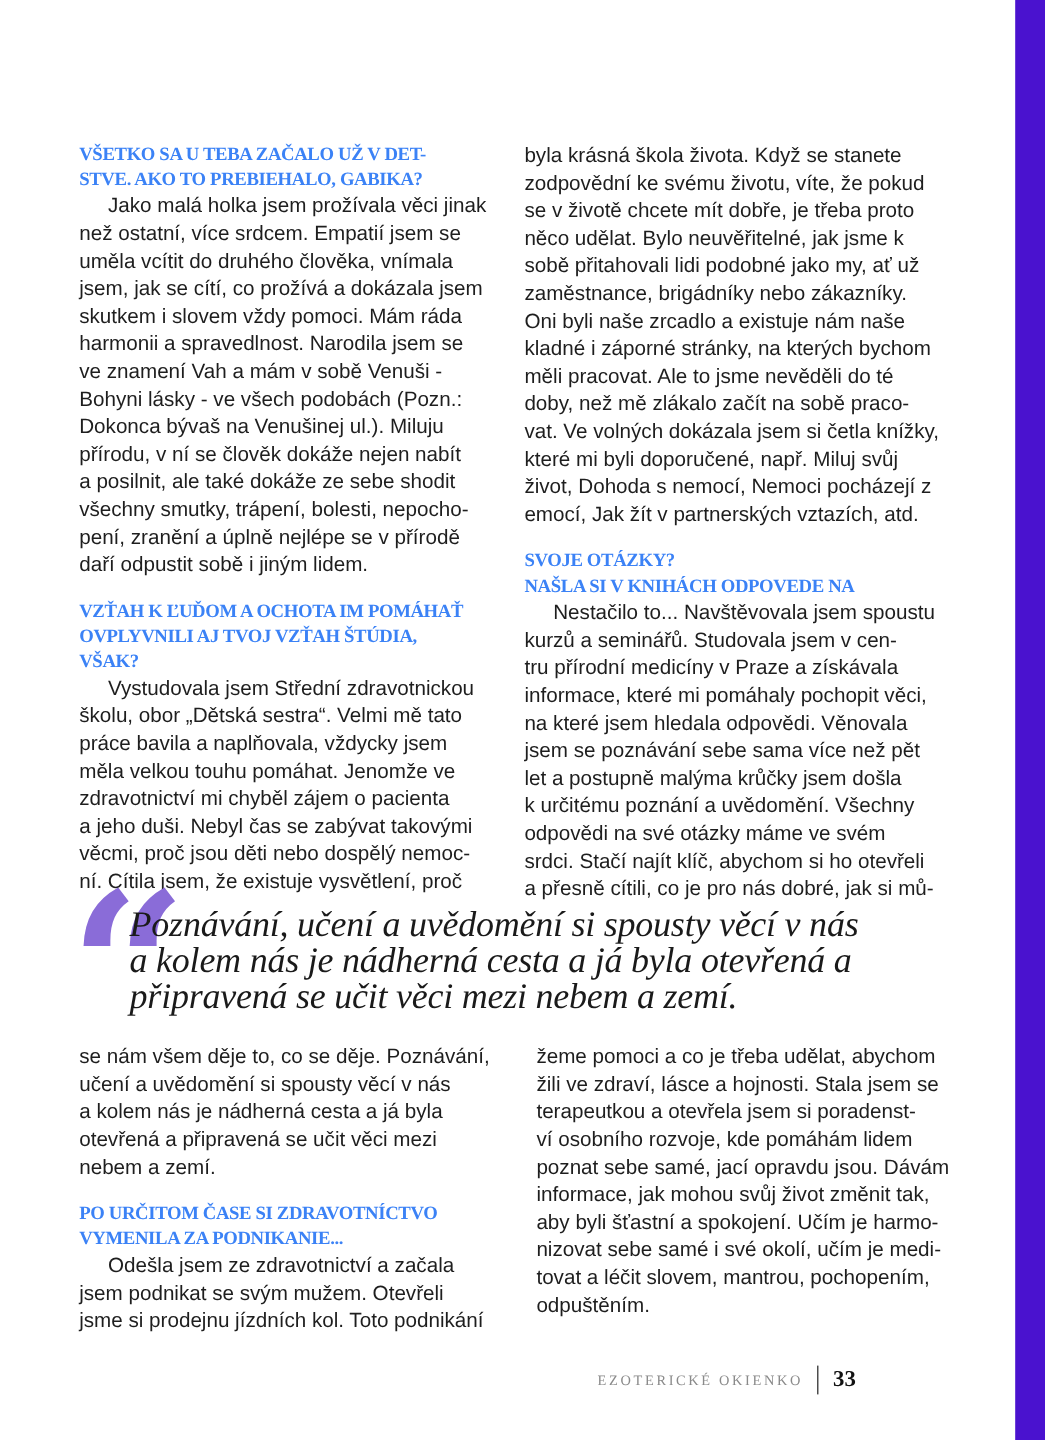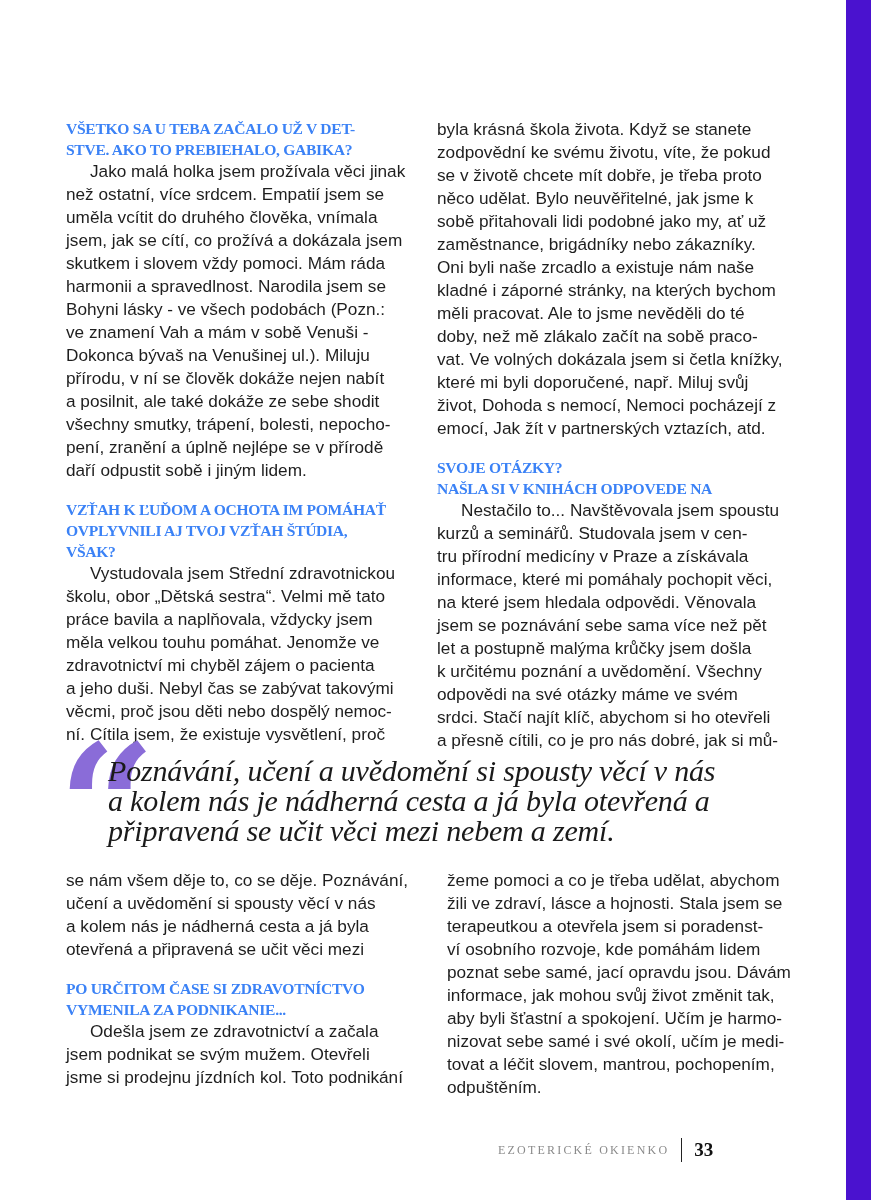--- a/index.html
+++ b/index.html
@@ -51,22 +51,22 @@
     <p class="h">VŠETKO SA U TEBA ZAČALO UŽ V DET-</p>
     <p class="h">STVE. AKO TO PREBIEHALO, GABIKA?</p>
   </div>
   <div id="c1p1">
       <p class="indent">Jako malá holka jsem prožívala věci jinak</p>
       <p>než ostatní, více srdcem. Empatií jsem se</p>
       <p>uměla vcítit do druhého člověka, vnímala</p>
       <p>jsem, jak se cítí, co prožívá a dokázala jsem</p>
       <p>skutkem i slovem vždy pomoci. Mám ráda</p>
       <p>harmonii a spravedlnost. Narodila jsem se</p>
+      <p>ve znamení Vah a mám v sobě Venuši -</p>
       <p>Bohyni lásky - ve všech podobách (Pozn.:</p>
-      <p>ve znamení Vah a mám v sobě Venuši -</p>
       <p>Dokonca bývaš na Venušinej ul.). Miluju</p>
       <p>přírodu, v ní se člověk dokáže nejen nabít</p>
       <p>a posilnit, ale také dokáže ze sebe shodit</p>
       <p>všechny smutky, trápení, bolesti, nepocho-</p>
       <p>pení, zranění a úplně nejlépe se v přírodě</p>
       <p>daří odpustit sobě i jiným lidem.</p>
     </div>
   <div class="gap"></div>
   <div>
     <p class="h">VZŤAH K ĽUĎOM A OCHOTA IM POMÁHAŤ</p>
@@ -128,20 +128,21 @@
   <p>a kolem nás je nádherná cesta a já byla otevřená a</p>
   <p>připravená se učit věci mezi nebem a zemí.</p>
 </div>
 
 <div class="col" id="c3">
   <div id="c3p1">
       <p>se nám všem děje to, co se děje. Poznávání,</p>
       <p>učení a uvědomění si spousty věcí v nás</p>
       <p>a kolem nás je nádherná cesta a já byla</p>
       <p>otevřená a připravená se učit věci mezi</p>
+      <p>nebem a zemí.</p>
     </div>
   <div class="gap"></div>
   <div>
     <p class="h">PO URČITOM ČASE SI ZDRAVOTNÍCTVO</p>
     <p class="h">VYMENILA ZA PODNIKANIE...</p>
   </div>
   <div id="c3p2">
       <p class="indent">Odešla jsem ze zdravotnictví a začala</p>
       <p>jsem podnikat se svým mužem. Otevřeli</p>
       <p>jsme si prodejnu jízdních kol. Toto podnikání</p>

